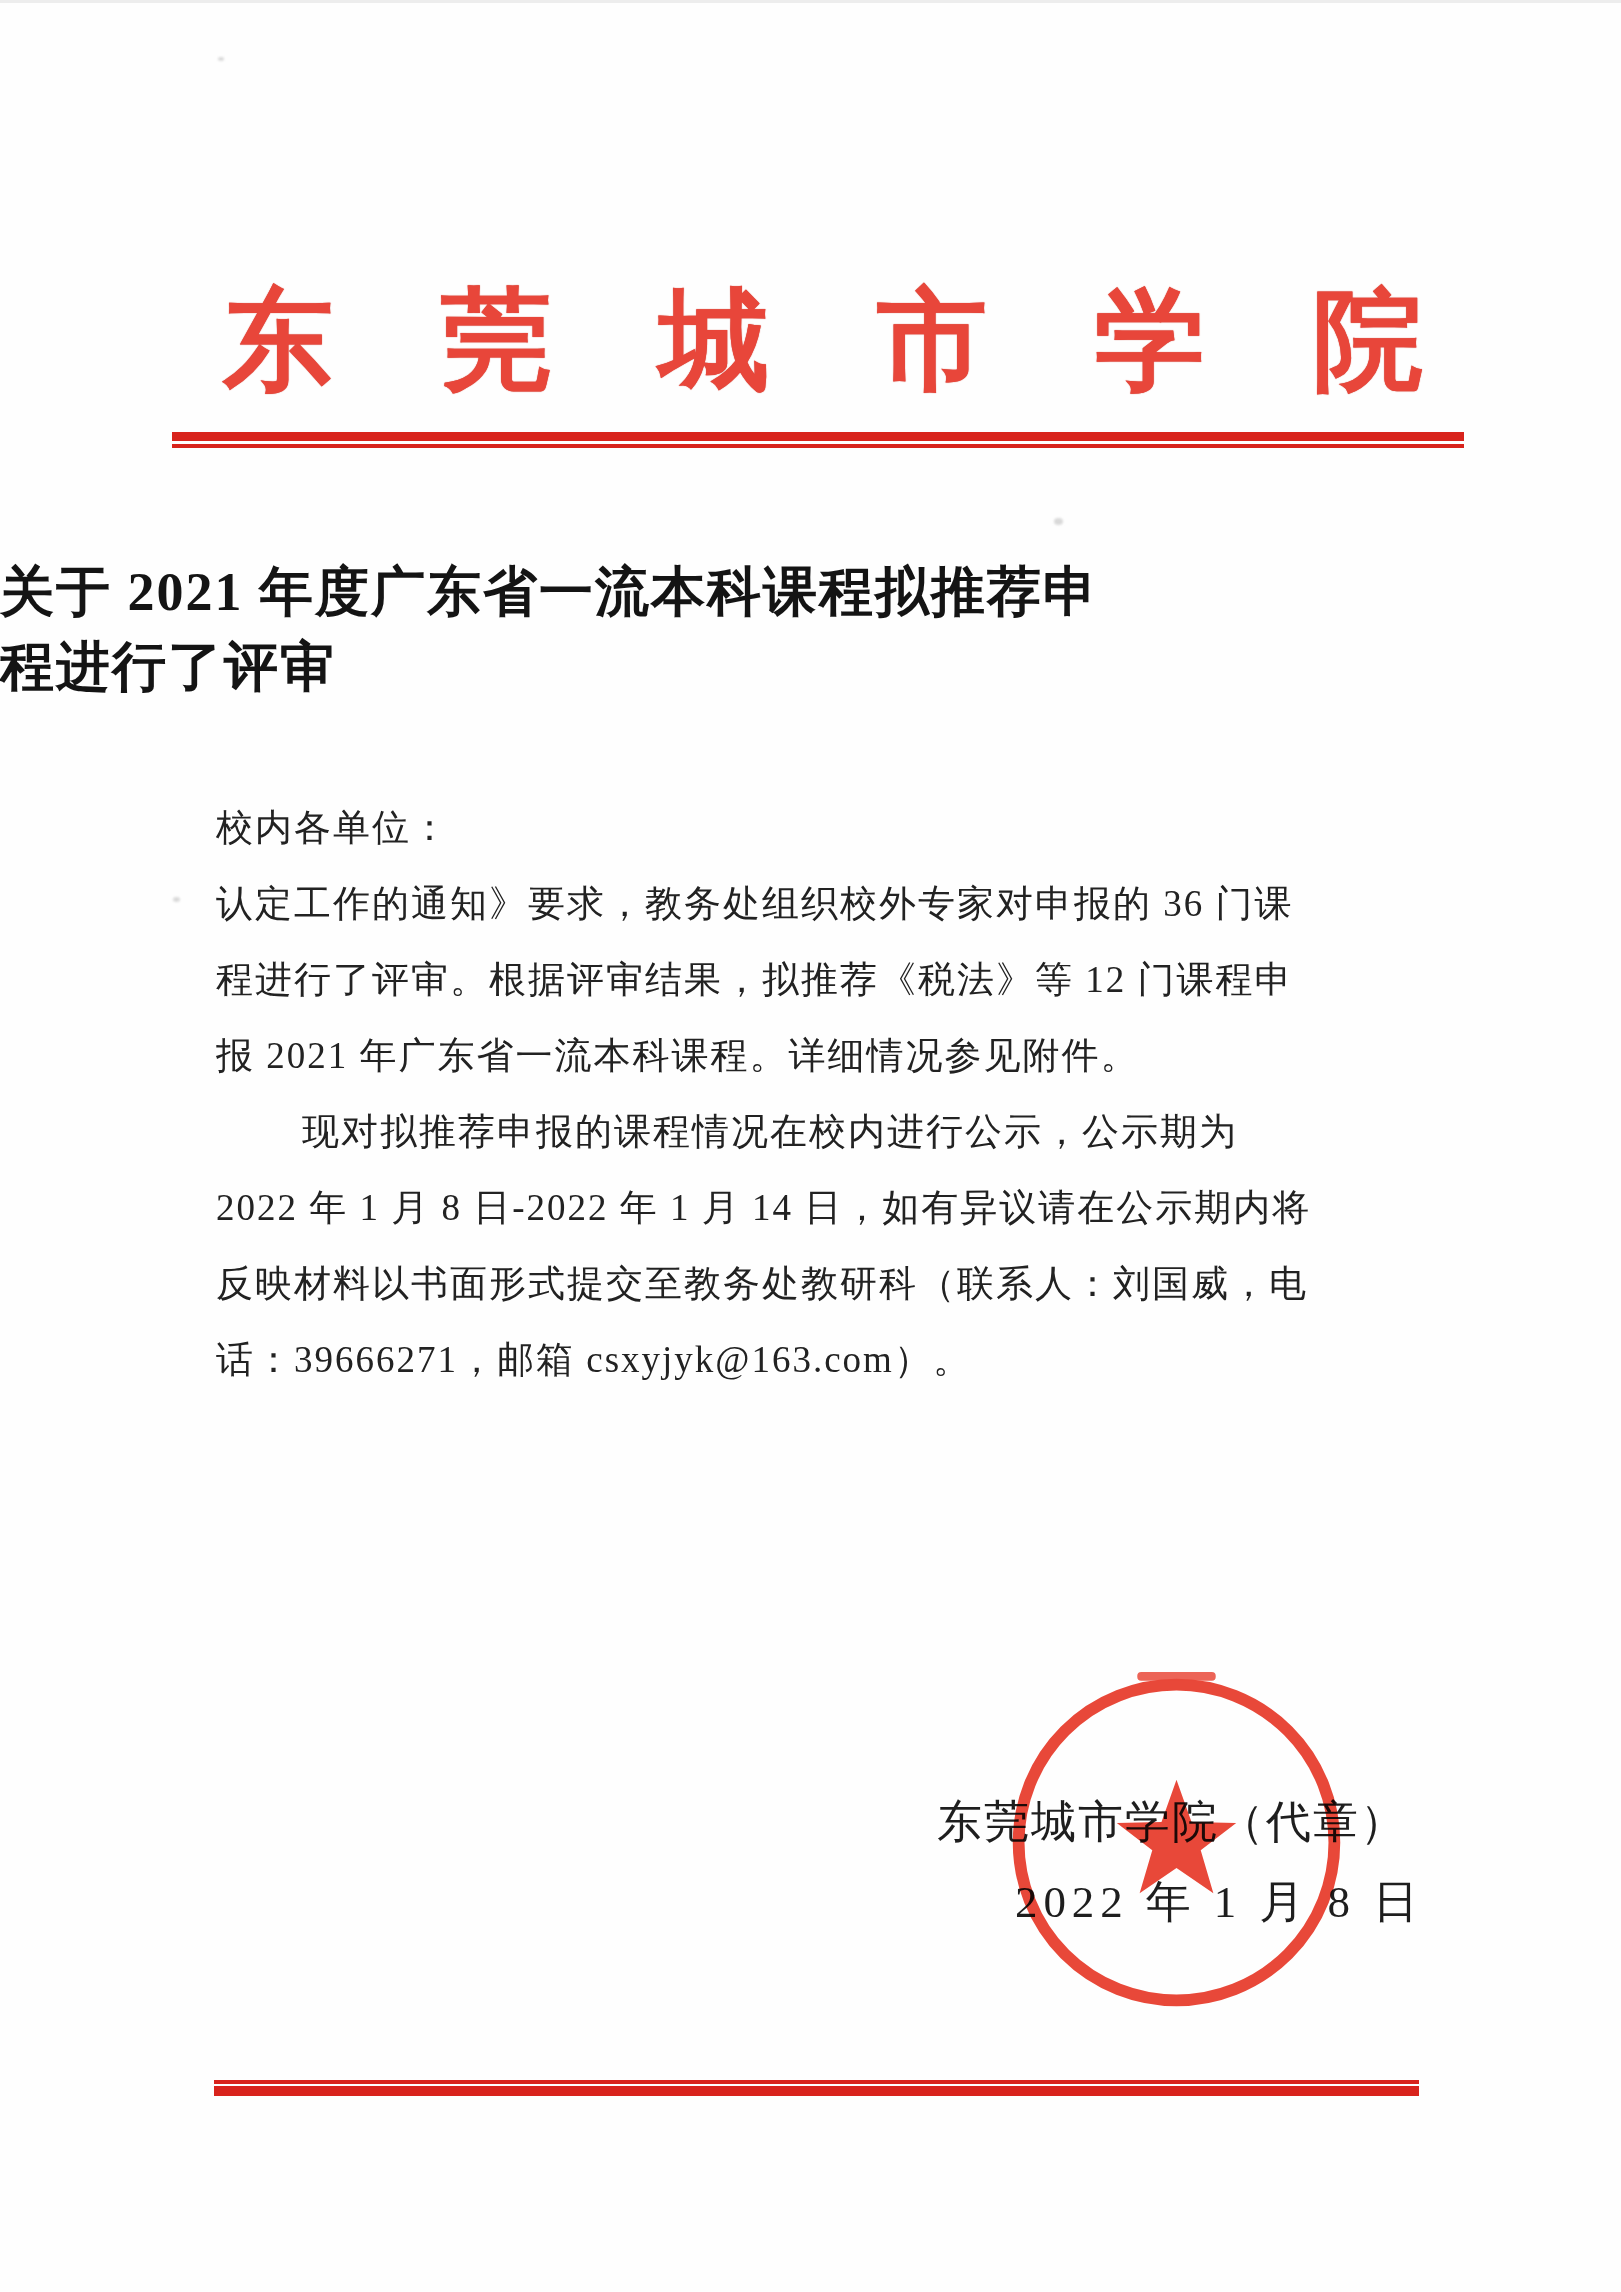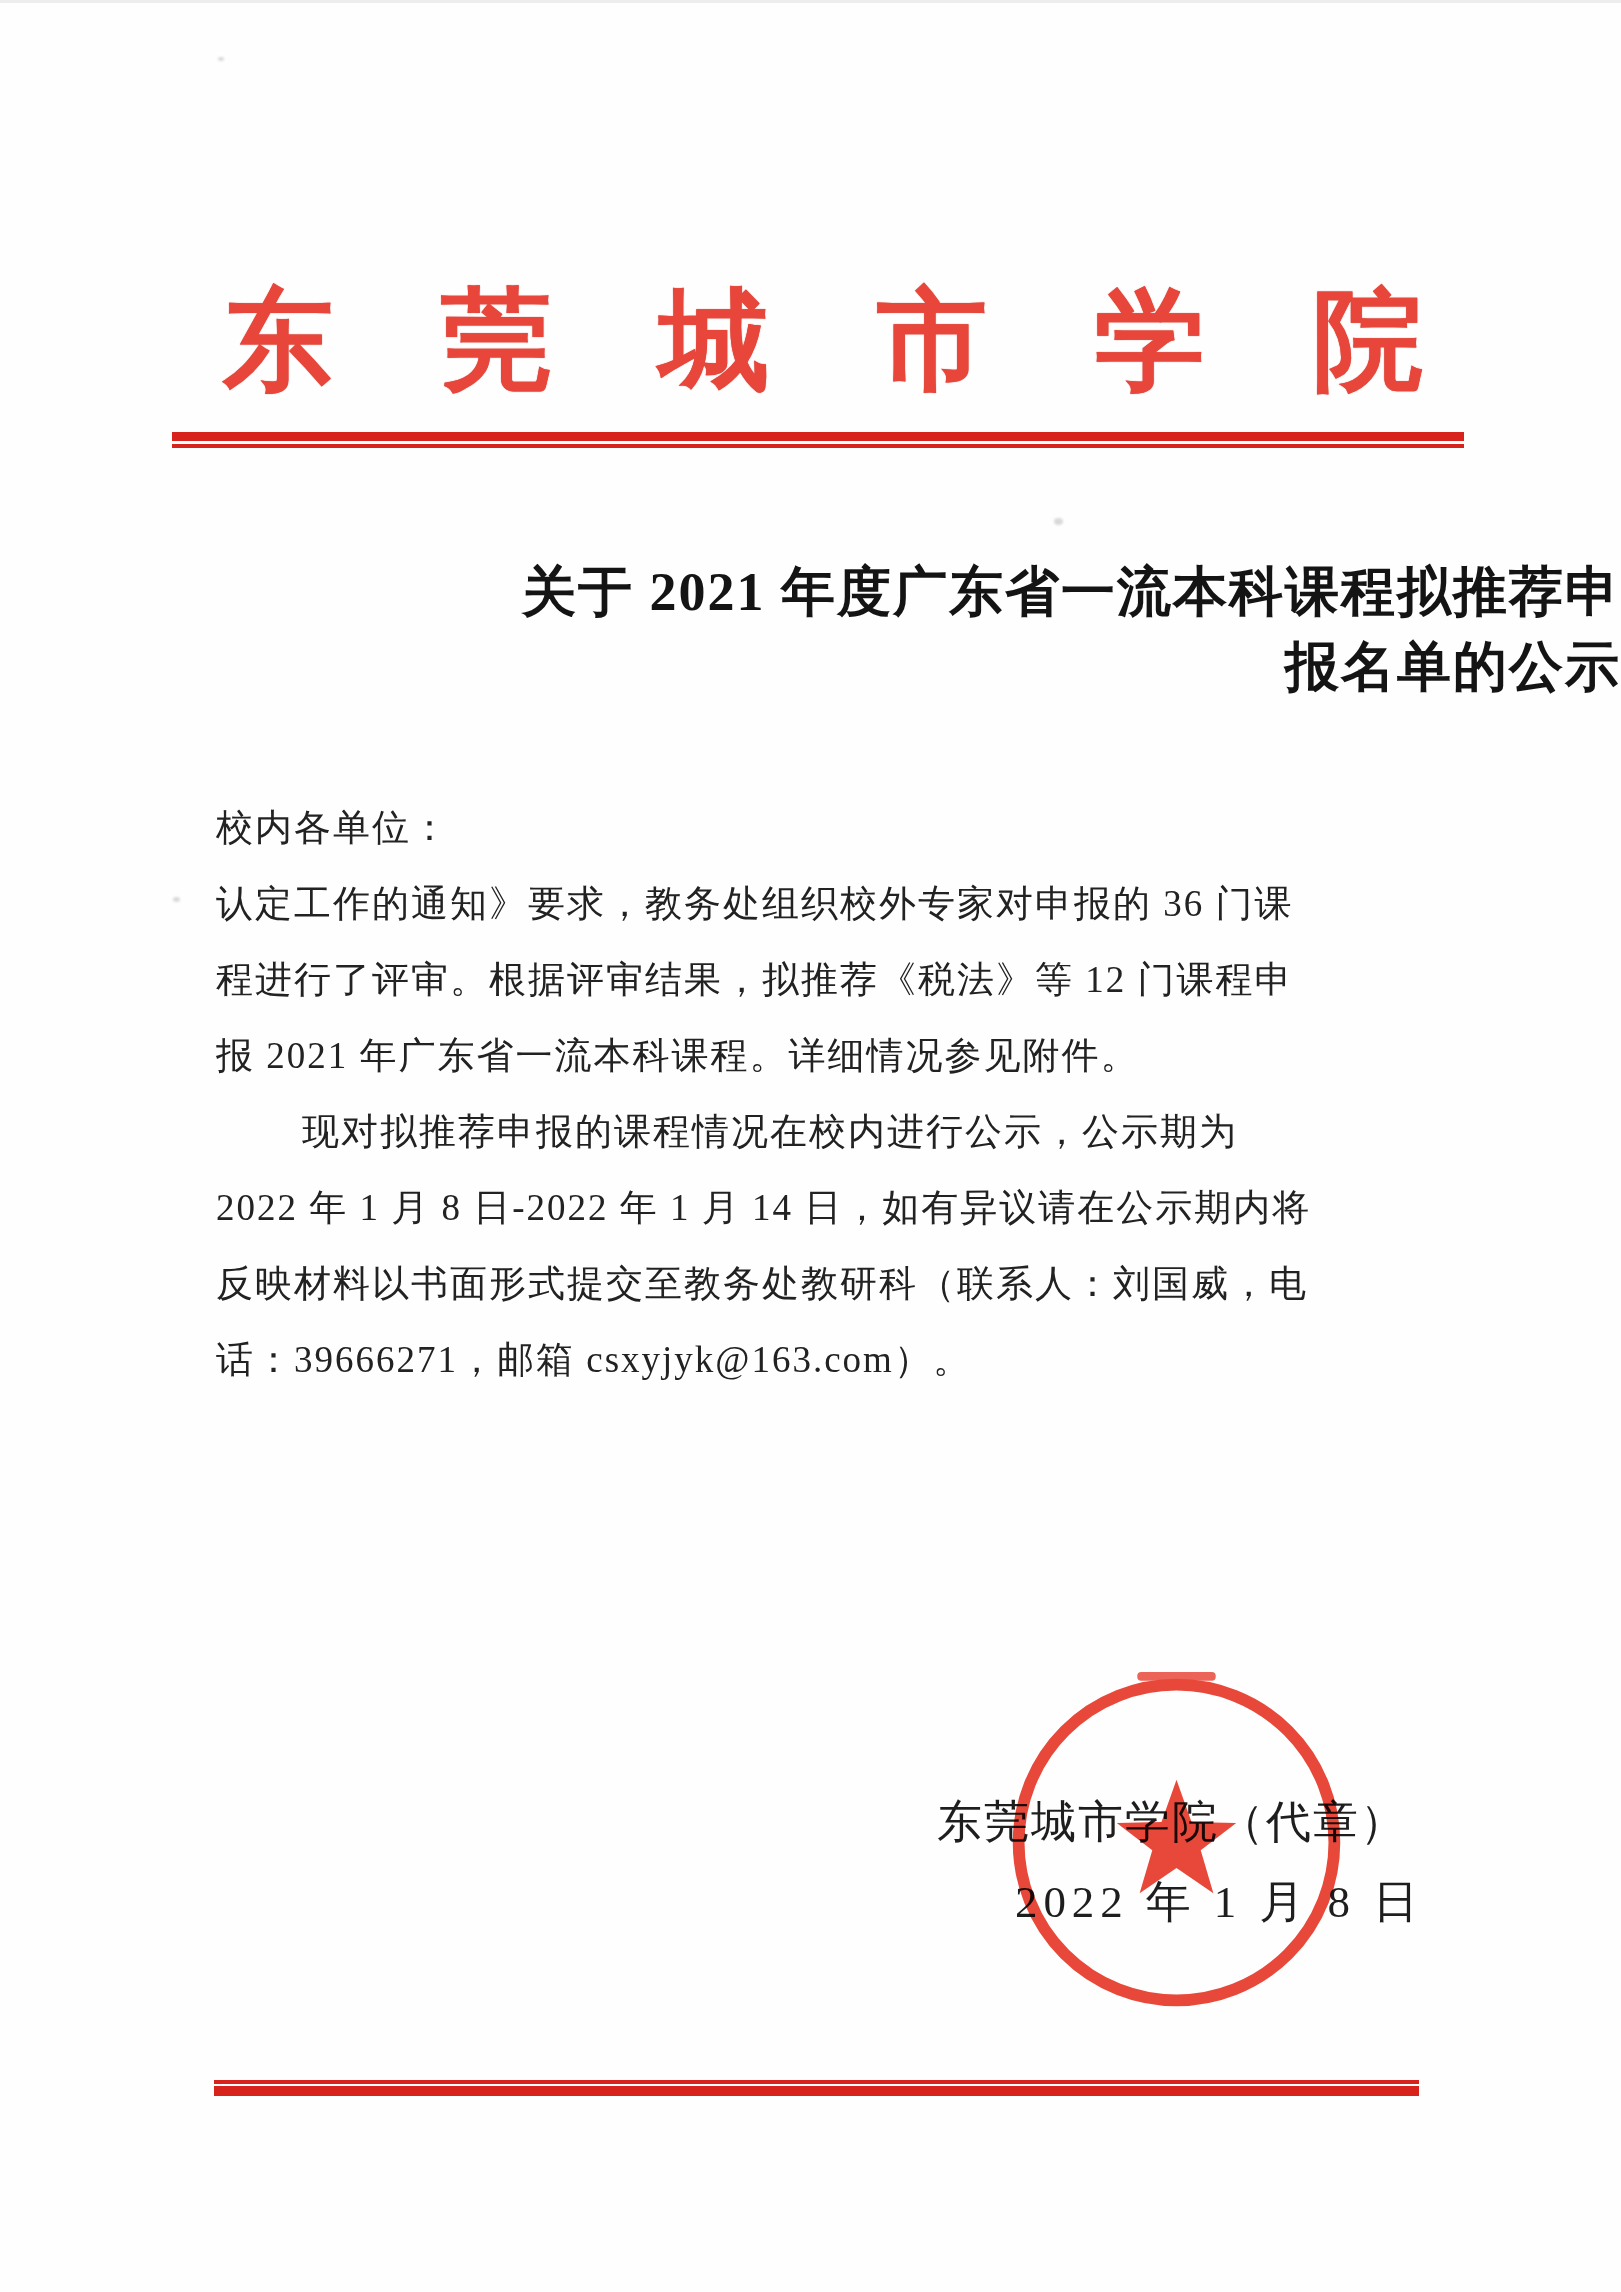--- a/index.html
+++ b/index.html
@@ -28,21 +28,21 @@
   .rule-top .gap{height:2.9px;}
   .rule-top .thin{height:3.9px;background:#d8231c;}
   .rule-bottom{top:2080px;left:214px;width:1205px;}
   .rule-bottom .thin{height:3.9px;background:#d8231c;}
   .rule-bottom .gap{height:2px;}
   .rule-bottom .thick{height:9.8px;background:#d8231c;}
 
   
   .doc-title{
     position:absolute;top:555px;left:0;width:1621px;
-    text-align:right;color:#141414;
+    text-align:left;color:#141414;
     font-size:54px;font-weight:bold;line-height:75px;
     letter-spacing:2px;white-space:nowrap;
   }
 
   
   .body-text{
     position:absolute;top:790px;left:216px;width:1264px;
     font-size:37px;line-height:76px;color:#222;
     letter-spacing:2px;
   }
@@ -79,21 +79,21 @@
   <div class="letterhead">东莞城市学院</div>
 
   <div class="rule rule-top">
     <div class="thick"></div>
     <div class="gap"></div>
     <div class="thin"></div>
   </div>
 
   <div class="doc-title">
     <div>关于 2021 年度广东省一流本科课程拟推荐申</div>
-    <div>报名单的公示</div>
+    <div>程进行了评审</div>
   </div>
 
   <div class="body-text">
     <div class="body-line">校内各单位：</div>
     <div class="body-line">认定工作的通知》要求，教务处组织校外专家对申报的 36 门课</div>
     <div class="body-line">程进行了评审。根据评审结果，拟推荐《税法》等 12 门课程申</div>
     <div class="body-line">报 2021 年广东省一流本科课程。详细情况参见附件。</div>
     <div class="body-line indent">现对拟推荐申报的课程情况在校内进行公示，公示期为</div>
     <div class="body-line">2022 年 1 月 8 日-2022 年 1 月 14 日，如有异议请在公示期内将</div>
     <div class="body-line">反映材料以书面形式提交至教务处教研科（联系人：刘国威，电</div>

